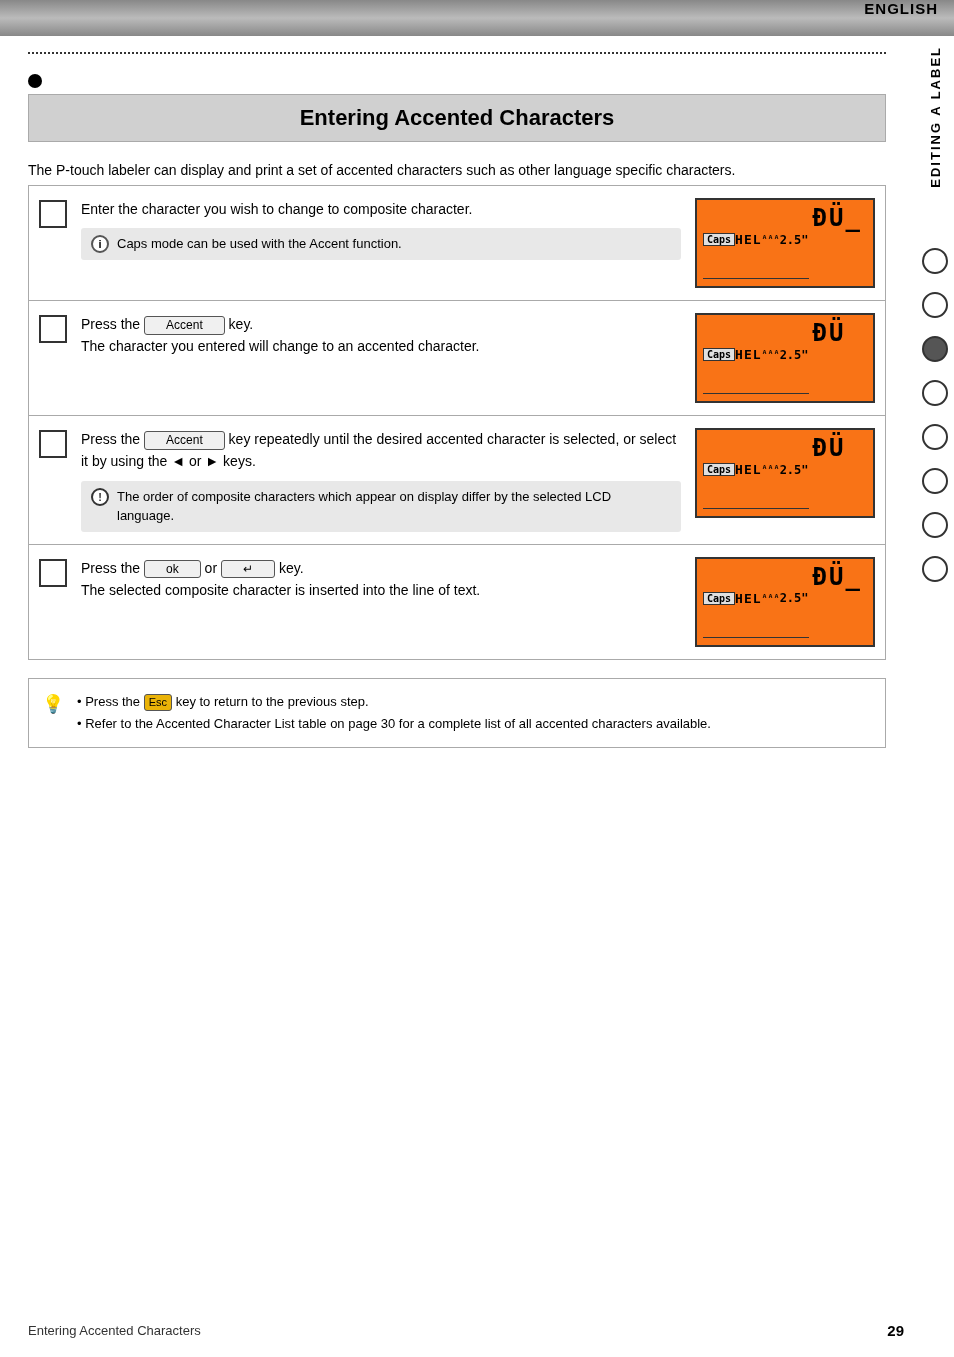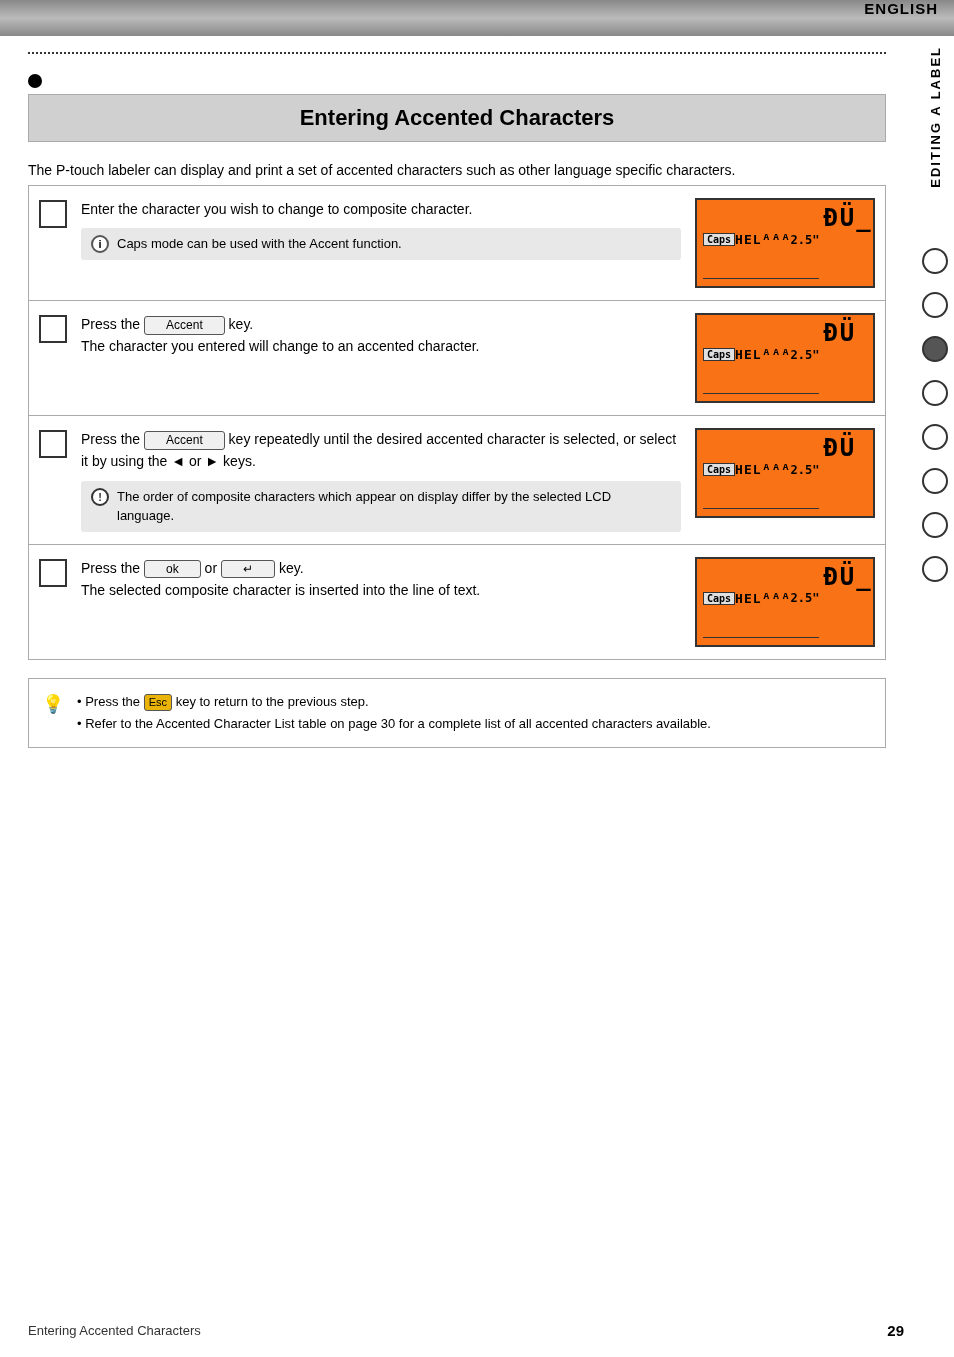--- a/index.html
+++ b/index.html
@@ -197,21 +197,21 @@
       font-size: 10px;
       font-weight: bold;
       background: #e0e0e0;
     }
     .screen-hel {
       font-size: 13px;
       font-weight: bold;
       letter-spacing: 1px;
     }
     .screen-font-icons {
-      font-size: 16px;
+      font-size: 10px;
     }
     .screen-size {
       font-size: 12px;
       font-weight: bold;
     }
     .screen-body {
       font-size: 24px;
       font-weight: bold;
       padding-left: 4px;
       letter-spacing: 2px;

